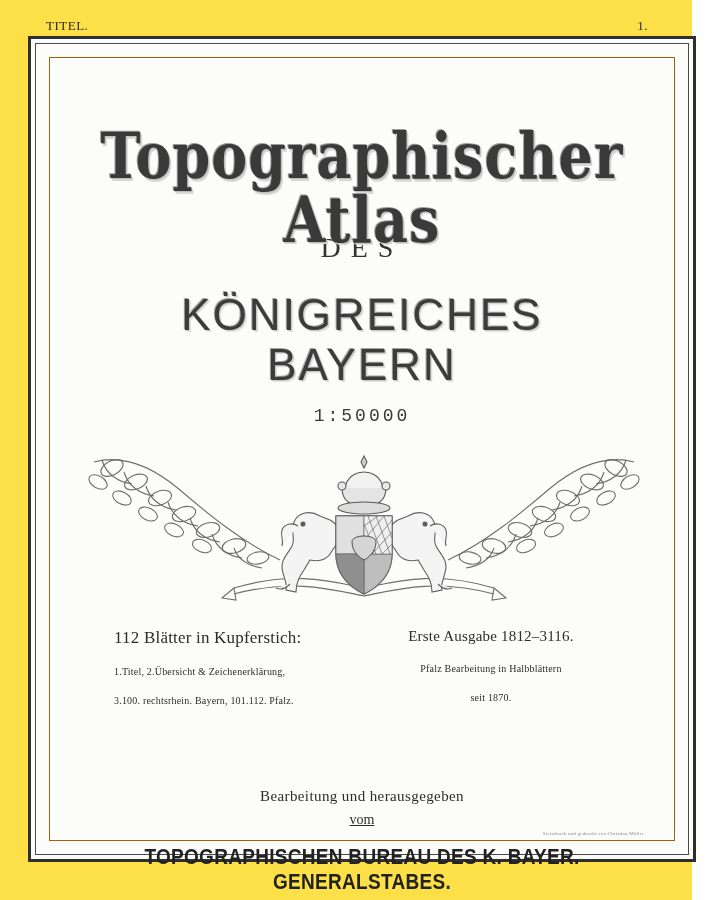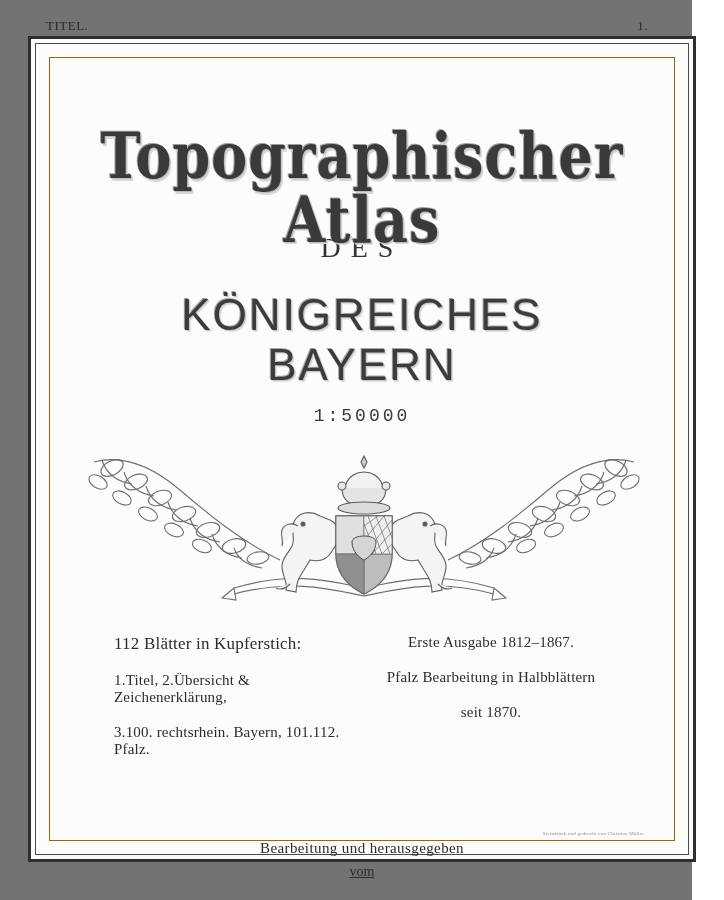--- a/index.html
+++ b/index.html
@@ -11,21 +11,21 @@
     width: 724px;
     height: 900px;
     font-family: "Liberation Serif", serif;
     color: #1a1a1a;
     overflow: hidden;
   }
   .page {
     position: relative;
     width: 692px;
     height: 900px;
-    background: #737373;
+    background: #fde047;
   }
   
   .corner-label {
     position: absolute;
     top: 18px;
     font-family: "Liberation Serif", serif;
     font-size: 13px;
     letter-spacing: 0.5px;
     color: #2a2a2a;
   }
@@ -115,34 +115,34 @@
   
   .emblem-wrap {
     position: relative;
     margin-top: 16px;
     height: 180px;
   }
   .emblem-svg { display: block; margin: 0 auto; }
 
   
   .cols {
-    margin-top: 12px;
+    margin-top: 6px;
     display: flex;
     justify-content: space-between;
     padding: 0 30px;
   }
   .col {
     width: 48%;
   }
   .col-left { text-align: left; }
   .col-right { text-align: center; }
   .col p {
     margin: 0 0 18px 0;
     font-family: "Liberation Serif", serif;
-    font-size: 15px;
+    font-size: 10px;
     color: #2c2c2c;
     letter-spacing: 0.2px;
   }
   .col-left p.first { font-size: 17px; }
   .col-right p.first { font-size: 15px; }
 
   .footer {
     margin-top: 64px;
   }
   .footer .line1 {
@@ -295,21 +295,21 @@
           </svg>
         </div>
 
         <div class="cols">
           <div class="col col-left">
             <p class="first">112 Blätter in Kupferstich:</p>
             <p>1.Titel, 2.Übersicht &amp; Zeichenerklärung,</p>
             <p>3.100. rechtsrhein. Bayern, 101.112. Pfalz.</p>
           </div>
           <div class="col col-right">
-            <p class="first">Erste Ausgabe 1812–1867.</p>
+            <p class="first">Erste Ausgabe 1812–3116.</p>
             <p>Pfalz Bearbeitung in Halbblättern</p>
             <p>seit 1870.</p>
           </div>
         </div>
 
         <div class="footer">
           <div class="line1">Bearbeitung und herausgegeben</div>
           <div class="line2">vom</div>
           <div class="line3">TOPOGRAPHISCHEN BUREAU DES K. BAYER. GENERALSTABES.</div>
         </div>

